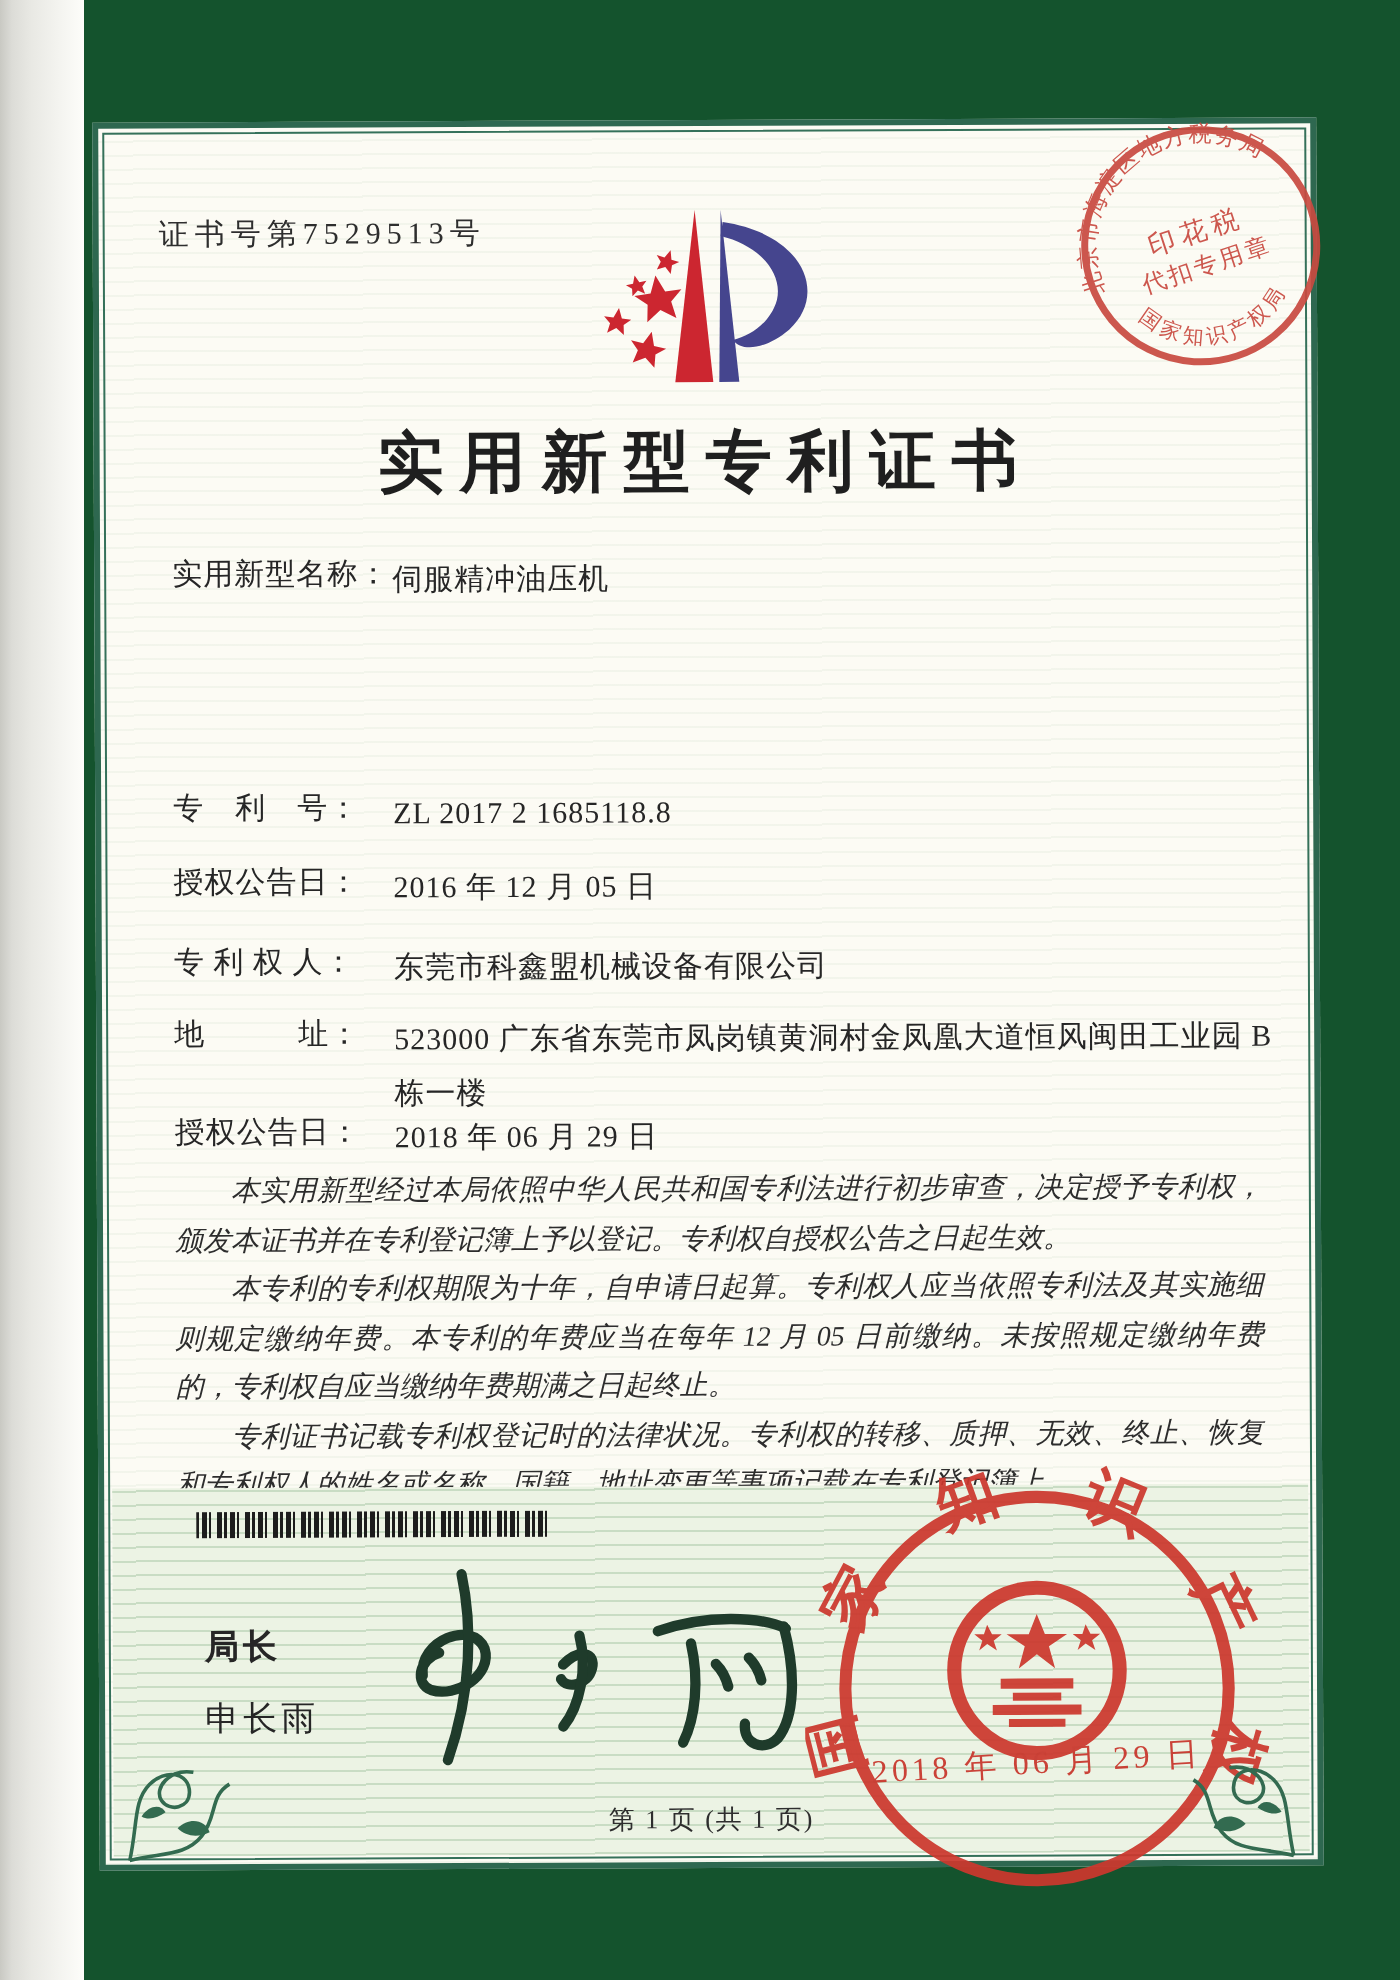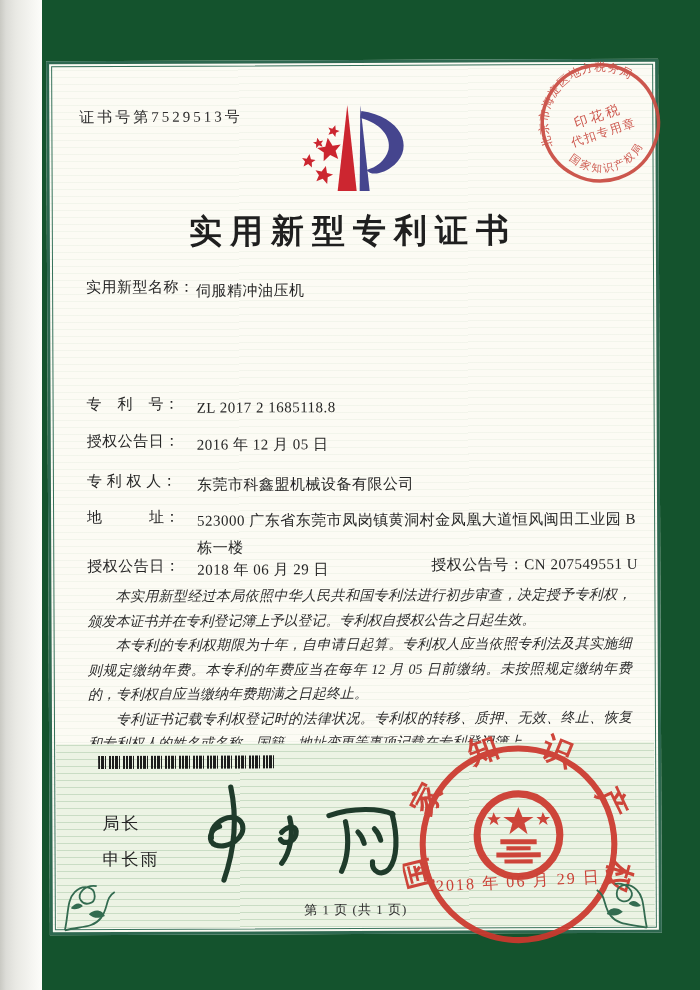--- a/index.html
+++ b/index.html
@@ -53,21 +53,21 @@
   }
   .barcode{
     position:absolute;left:46px;top:692px;width:177px;height:13px;
     background:repeating-linear-gradient(90deg,
       #1d1d1d 0 1.5px,transparent 1.5px 3px,
       #1d1d1d 3px 5.5px,transparent 5.5px 6.5px,
       #1d1d1d 6.5px 7.5px,transparent 7.5px 10.5px,
       #1d1d1d 10.5px 13px,transparent 13px 14px);
   }
   .director-title{position:absolute;left:50px;top:748px;font-size:17px;color:#262626;
-    font-family:"Liberation Sans","DejaVu Sans",sans-serif;letter-spacing:2px;}
+    font-family:"Liberation Sans","DejaVu Sans",sans-serif;letter-spacing:2px;font-weight:bold;}
   .director-name{position:absolute;left:50px;top:784px;font-size:17px;color:#262626;
     font-family:Liberation Mono, monospace;letter-spacing:2px;}
   .signature{position:absolute;left:130px;top:714px;width:258px;height:110px;}
   .seal{position:absolute;left:350px;top:666px;width:232px;height:232px;opacity:.93;}
   .page-footer{
     position:absolute;left:0;right:0;top:838px;text-align:center;
     font-size:13px;color:#2e2e2e;letter-spacing:1px;
   }
   .flourish{position:absolute;width:70px;height:84px;}
   .flourish.bl{left:6px;top:786px;}
@@ -128,21 +128,20 @@
       <span class="flabel">授权公告日：</span><span class="fvalue">2016 年 12 月 05 日</span>
     </div>
     <div class="field row-patentee">
       <span class="flabel">专 利 权 人：</span><span class="fvalue">东莞市科鑫盟机械设备有限公司</span>
     </div>
     <div class="field row-addr">
       <span class="flabel">地　　　址：</span><span class="fvalue">523000 广东省东莞市凤岗镇黄洞村金凤凰大道恒风闽田工业园 B 栋一楼</span>
     </div>
     <div class="field row-grant">
       <span class="flabel">授权公告日：</span><span class="fvalue">2018 年 06 月 29 日</span>
-      <span class="grant-no"><span>授权公告号：</span><span>CN 207549551 U</span></span>
     </div>
 
     <div class="body-text">
       <p>本实用新型经过本局依照中华人民共和国专利法进行初步审查，决定授予专利权，颁发本证书并在专利登记簿上予以登记。专利权自授权公告之日起生效。</p>
       <p>本专利的专利权期限为十年，自申请日起算。专利权人应当依照专利法及其实施细则规定缴纳年费。本专利的年费应当在每年 12 月 05 日前缴纳。未按照规定缴纳年费的，专利权自应当缴纳年费期满之日起终止。</p>
       <p>专利证书记载专利权登记时的法律状况。专利权的转移、质押、无效、终止、恢复和专利权人的姓名或名称、国籍、地址变更等事项记载在专利登记簿上。</p>
     </div>
 
     <div class="band"></div>
 

